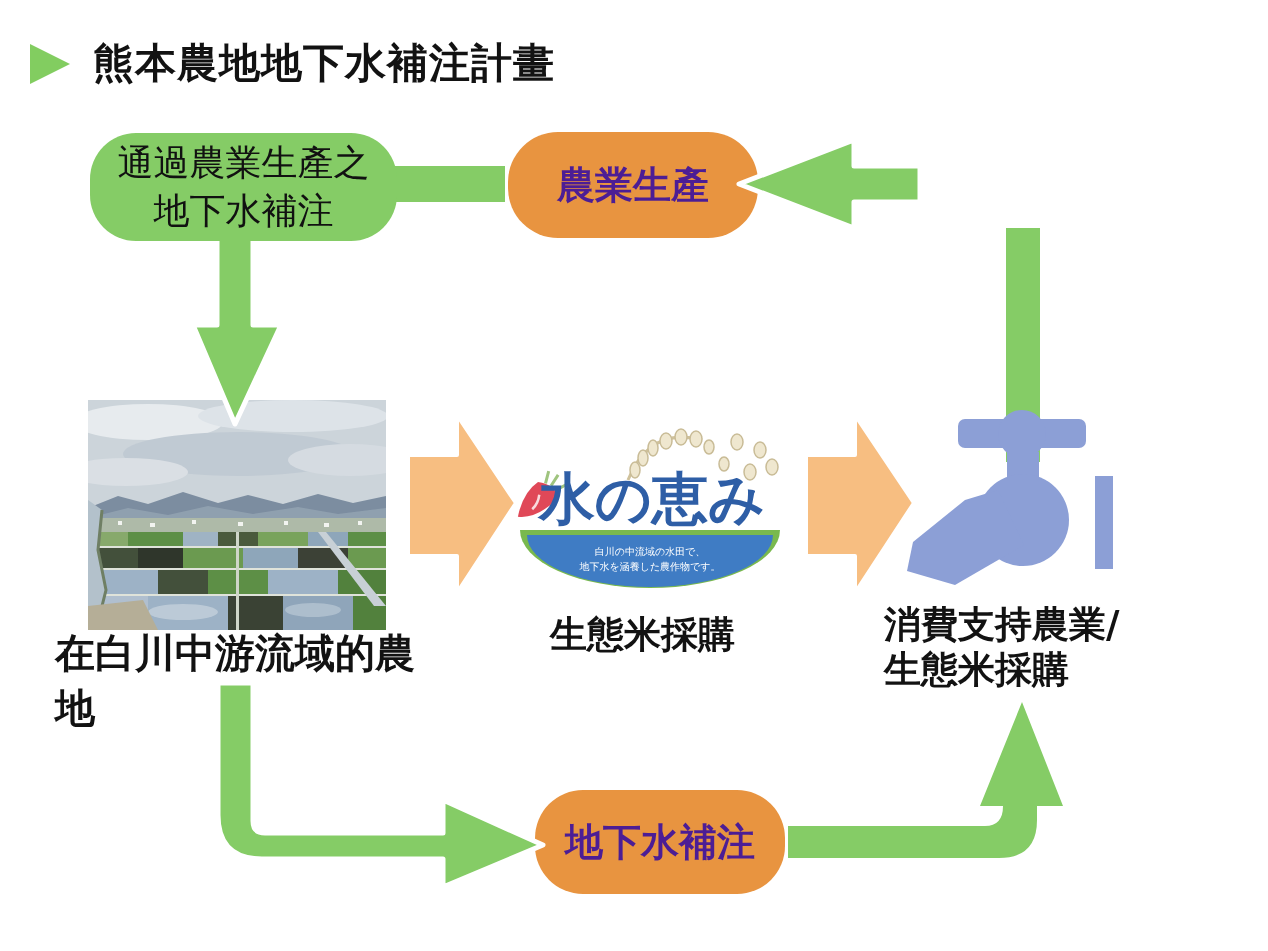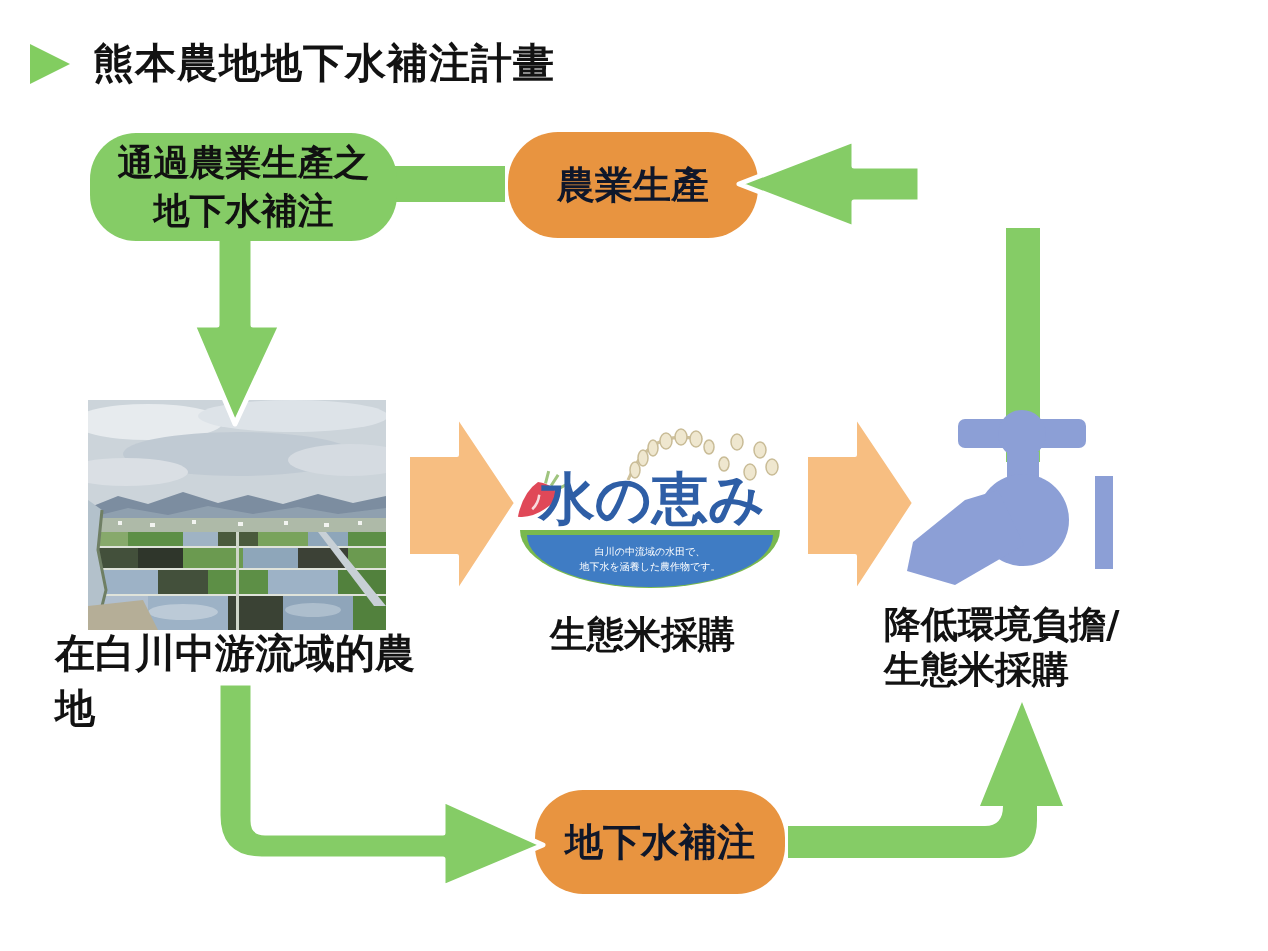--- a/index.html
+++ b/index.html
@@ -8,23 +8,23 @@
   .abs{position:absolute;}
   .layer{position:absolute;left:0;top:0;pointer-events:none;}
   .z1{z-index:1}.z2{z-index:2}.z3{z-index:3}.z4{z-index:4}
 
   .title-row{left:30px;top:36px;display:flex;align-items:center;gap:23px;z-index:5;}
   .title-bullet{width:0;height:0;border-left:40px solid #82cd60;border-top:20px solid transparent;border-bottom:20px solid transparent;}
   .title-text{font-size:41px;font-weight:bold;color:#121212;letter-spacing:1px;white-space:nowrap;}
 
   .node{display:flex;flex-direction:column;align-items:center;justify-content:center;text-align:center;box-sizing:border-box;}
   .node-green{background:#85cc66;color:#111111;}
-  .node-orange{background:#e89440;color:#0f172a;align-items:center;}
+  .node-orange{background:#e89440;color:#4c1d95;align-items:center;}
 
-  #node-recharge{left:90px;top:133px;width:307px;height:108px;border-radius:46px;font-size:36px;font-weight:bold;line-height:1.32;}
+  #node-recharge{left:90px;top:133px;width:307px;height:108px;border-radius:46px;font-size:36px;font-weight:normal;line-height:1.32;}
   #node-agriprod{left:508px;top:132px;width:250px;height:106px;border-radius:50px;font-size:38px;font-weight:bold;}
   #node-consume{left:898px;top:133px;width:252px;height:100px;border-radius:44px;font-size:36px;font-weight:bold;}
   #node-gwrecharge{left:535px;top:790px;width:250px;height:104px;border-radius:48px;font-size:38px;font-weight:bold;}
 
   .caption{color:#121212;font-weight:bold;}
   #caption-farmland{left:55px;top:626px;width:375px;font-size:40px;text-align:left;z-index:2;}
   #caption-rice{left:550px;top:610px;width:250px;font-size:37px;z-index:2;}
   #caption-offset{left:884px;top:602px;width:340px;font-size:37px;text-align:left;line-height:1.22;z-index:2;}
   #caption-offset span{display:block;}
 </style>
@@ -137,21 +137,21 @@
     <text x="140" y="152" text-anchor="middle" font-size="10" fill="#ffffff">地下水を涵養した農作物です。</text>
   </svg>
 
   <div class="abs caption" id="caption-farmland">
     <span>在白川中游流域的農地</span>
   </div>
   <div class="abs caption" id="caption-rice">
     <span>生態米採購</span>
   </div>
   <div class="abs caption" id="caption-offset">
-    <span>降低環境負擔/</span>
+    <span>消費支持農業/</span>
     <span>生態米採購</span>
   </div>
 
   <svg class="layer z3" width="1268" height="951" viewBox="0 0 1268 951">
 
     <polygon points="217,236 253,236 253,325 281,325 235,424 193,325 217,325" fill="#85cc66" stroke="#ffffff" stroke-width="5" stroke-linejoin="round"></polygon>
 
     <polygon points="739,184 854,140 854,166 920,166 920,202 854,202 854,228" fill="#85cc66" stroke="#ffffff" stroke-width="5" stroke-linejoin="round"></polygon>
 
     <path d="M 218 683 L 253 683 L 253 821 Q 253 833 265 833 L 443 833 L 443 800 L 543 845 L 443 887 L 443 859 L 262 859 Q 218 859 218 815 Z" fill="#85cc66" stroke="#ffffff" stroke-width="5" stroke-linejoin="round"></path>

